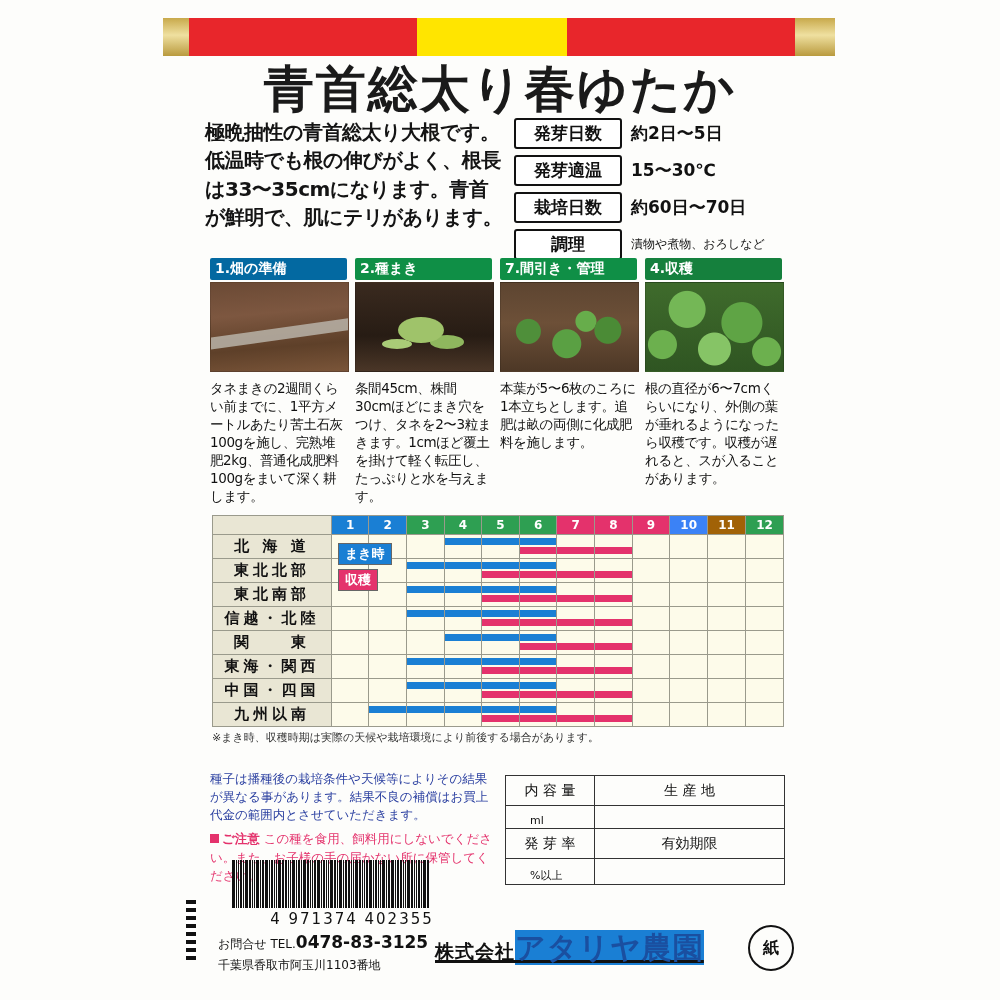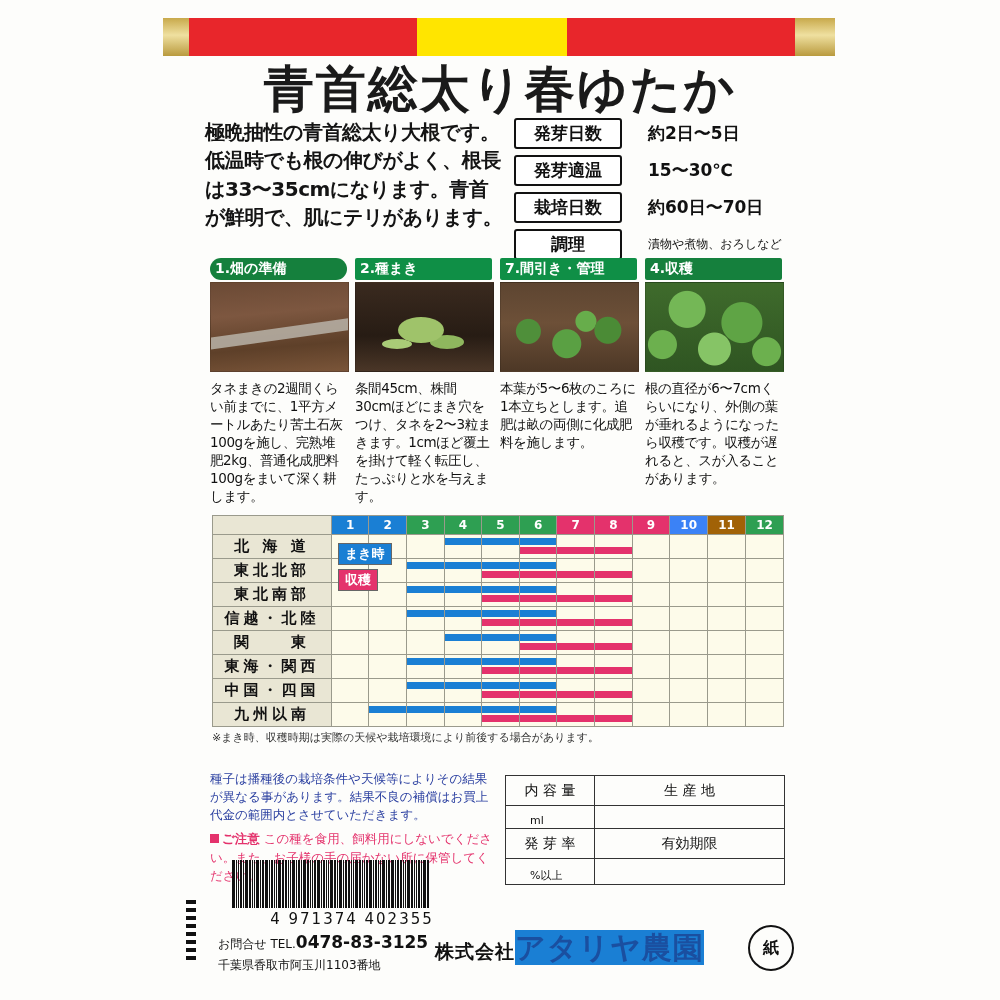--- a/index.html
+++ b/index.html
@@ -39,32 +39,32 @@
     letter-spacing:-0.5px;
   }
 
   
   .specs{position:absolute;left:514px;top:118px;width:300px;}
   .specrow{display:flex;align-items:center;margin-bottom:6px;}
   .specrow .k{
     border:2px solid #111;border-radius:3px;padding:2px 6px;
     font-size:17px;font-weight:bold;background:#fff;min-width:92px;text-align:center;
   }
-  .specrow .v{margin-left:26px;font-size:17px;font-weight:bold;}
+  .specrow .v{margin-left:9px;font-size:17px;font-weight:bold;}
   .specrow.cook .v{font-size:12px;font-weight:normal;}
 
   
   .steps{position:absolute;left:210px;top:258px;width:580px;display:flex;gap:8px;}
   .step{width:137px;}
   .step .hd{
     color:#fff;font-size:14px;font-weight:bold;padding:2px 5px;border-radius:2px;
   }
   .step .ph{width:137px;height:88px;margin-top:2px;position:relative;overflow:hidden;border:1px solid #00000022;}
   .step .tx{font-size:13.5px;line-height:1.34;margin-top:7px;color:#111;letter-spacing:-0.4px;}
-  .s1 .hd{background:#15803d;border-radius:11px;}
+  .s1 .hd{background:#0369a1;}
   .s2 .hd{background:#0f8f46;}
   .s3 .hd{background:#0f8f46;}
   .s4 .hd{background:#15803d;}
 
   .ph.soil{background:linear-gradient(175deg,#6b4a35 0%,#7d5740 35%,#5e4029 70%,#7a5539 100%);}
   .ph.soil:after{content:"";position:absolute;left:-10px;top:44px;width:170px;height:12px;background:#b9b3a8;transform:rotate(-8deg);opacity:.85;}
   .ph.seed{background:linear-gradient(180deg,#3a2a1f 0%,#271c14 60%,#4a3627 100%);}
   .ph.seed:after{content:"";position:absolute;left:42px;top:34px;width:46px;height:26px;border-radius:50%;background:#9fc36a;box-shadow:26px 12px 0 -6px #8fb75e,-24px 14px 0 -8px #a9cc77;}
   .ph.thin{background:linear-gradient(180deg,#5d4531 0%,#6d5038 45%,#4d3826 100%);}
   .ph.thin:after{content:"";position:absolute;left:0;top:26px;width:137px;height:56px;
@@ -114,21 +114,21 @@
   
   .barcodewrap{position:absolute;left:232px;top:860px;width:240px;}
   .bars{height:48px;display:flex;align-items:flex-end;}
   .bars i{display:block;background:#111;height:100%;margin-right:1px;}
   .bcnum{font-size:15px;letter-spacing:2px;margin-top:2px;text-align:center;}
 
   
   .footer{position:absolute;left:218px;top:930px;width:560px;}
   .contact{font-size:12px;line-height:1.5;}
   .contact .tel{font-size:17px;font-weight:bold;}
-  .company{position:absolute;left:435px;top:928px;font-size:30px;font-weight:bold;letter-spacing:1px;}
+  .company{position:absolute;left:435px;top:928px;font-size:30px;font-weight:bold;letter-spacing:1px;text-decoration:underline;}
   .company .ko{font-size:19px;}
   .company .blue{color:#1a4fa0;}
   .recycle{position:absolute;left:748px;top:925px;width:42px;height:42px;border:2px solid #111;border-radius:50%;display:flex;align-items:center;justify-content:center;font-size:16px;font-weight:bold;}
   .leftstrip{position:absolute;left:186px;top:900px;width:10px;height:60px;background:repeating-linear-gradient(0deg,#111 0 4px,#fff 4px 8px);}
 </style>
 </head>
 <body>
 
 <div class="packet">
 

